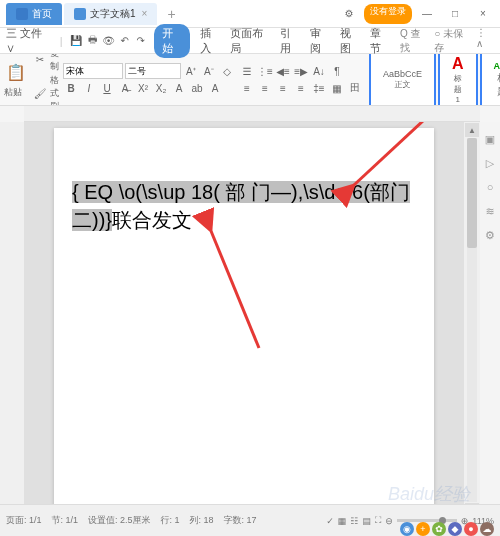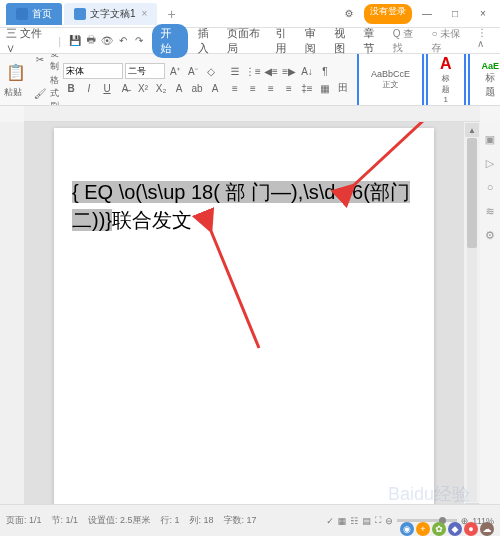--- a/index.html
+++ b/index.html
@@ -9,21 +9,21 @@
 .tab.home{background:#4a90d9;color:#fff;margin-left:6px}
 .tab.doc{background:#e8f1fb;color:#333}
 .tab .ico{width:12px;height:12px;background:#3a7bc8;margin-right:4px;border-radius:2px}
 .tab-add{color:#999;font-size:14px;margin-left:8px}
 .win-ctl{margin-left:auto;display:flex;gap:2px;margin-right:4px}
 .win-btn{width:26px;height:20px;font-size:10px;color:#666;display:flex;align-items:center;justify-content:center}
 .login{background:#ff9800;color:#fff;font-size:9px;padding:1px 6px;border-radius:8px}
 .menubar{height:26px;background:#fff;display:flex;align-items:center;padding:0 6px;border-bottom:1px solid #e0e0e0;font-size:11px;color:#555}
 .mi{margin-right:10px;cursor:default}
 .mi.active{background:#4a90d9;color:#fff;padding:2px 8px;border-radius:10px}
-.right-icons{margin-left:auto;display:flex;gap:13px;font-size:10px;color:#888}
+.right-icons{margin-left:auto;display:flex;gap:7px;font-size:10px;color:#888}
 .toolbar{height:52px;background:#f8f8f8;display:flex;align-items:center;padding:2px 4px;border-bottom:1px solid #ddd;font-size:9px;color:#666;overflow:hidden}
 .tb-grp{display:flex;flex-direction:column;gap:1px;margin-right:4px}
 .tb-row{display:flex;align-items:center;gap:2px}
 .tb-btn{min-width:16px;height:16px;display:flex;align-items:center;justify-content:center;color:#666;font-size:10px}
 .font-sel{width:60px;height:16px;border:1px solid #ccc;font-size:9px;padding:0 2px;background:#fff}
 .style-box{height:56px;padding:2px 12px;border:2px solid #3b82f6;background:#fff;font-size:9px;display:flex;align-items:center;margin-left:2px}
 .ruler{height:16px;background:#f0f0f0;border-bottom:1px solid #ddd;position:relative;font-size:7px;color:#999;margin:0 20px 0 24px}
 .workspace{position:absolute;top:122px;left:0;right:0;bottom:18px;background:#e0e0e0;display:flex}
 .v-ruler{width:24px;background:#f0f0f0}
 .page-area{flex:1;overflow:hidden;position:relative;padding:6px 0}
@@ -36,21 +36,21 @@
 .sp-ico{width:14px;height:14px;color:#999;font-size:11px;display:flex;align-items:center;justify-content:center}
 .content{font-family:"SimSun",serif;font-size:20px;line-height:1.4;color:#000}
 .hl{background:#bfbfbf}
 .arrow{position:absolute;pointer-events:none}
 .arrow svg{overflow:visible}
 .statusbar{position:absolute;bottom:0;left:0;right:0;height:32px;background:#f0f0f0;border-top:1px solid #ddd;display:flex;align-items:center;font-size:9px;color:#777;padding:0 6px}
 .sb-item{margin-right:10px}
 .sb-right{margin-left:auto;display:flex;align-items:center;gap:4px}
 .zoom-track{width:60px;height:3px;background:#ccc;position:relative}
 .zoom-thumb{position:absolute;width:7px;height:7px;background:#888;border-radius:50%;top:-2px;left:42px}
-.watermark{position:absolute;right:30px;bottom:30px;font-size:18px;color:rgba(120,150,200,.22);pointer-events:none;font-family:Arial}
+.watermark{position:absolute;right:30px;bottom:30px;font-size:18px;color:rgba(120,150,200,.22);font-style:italic;pointer-events:none;font-family:Arial}
 .badges{position:absolute;right:6px;bottom:0;display:flex;gap:2px}
 .badge{width:14px;height:14px;border-radius:50%;font-size:9px;color:#fff;display:flex;align-items:center;justify-content:center}
 </style>
 </head>
 <body>
 
 <div class="titlebar">
   <div class="tab home">
     <span class="ico"></span>
     <span>首页</span>
@@ -104,21 +104,21 @@
         <span>复制</span>
       </div>
     <div class="tb-row">
         <span class="tb-btn">🖌</span>
         <span>格式刷</span>
       </div>
   </div>
   <div class="tb-grp">
     <div class="tb-row">
       <input class="font-sel" value="宋体" style="">
-      <input class="font-sel" style="width: 40px;" value="二号">
+      <input class="font-sel" style="width: 56px;" value="二号">
       <span class="tb-btn">A⁺</span>
       <span class="tb-btn">A⁻</span>
       <span class="tb-btn">◇</span>
     </div>
     <div class="tb-row">
       <span class="tb-btn">
           <b>B</b>
         </span>
       <span class="tb-btn">
           <i>I</i>

